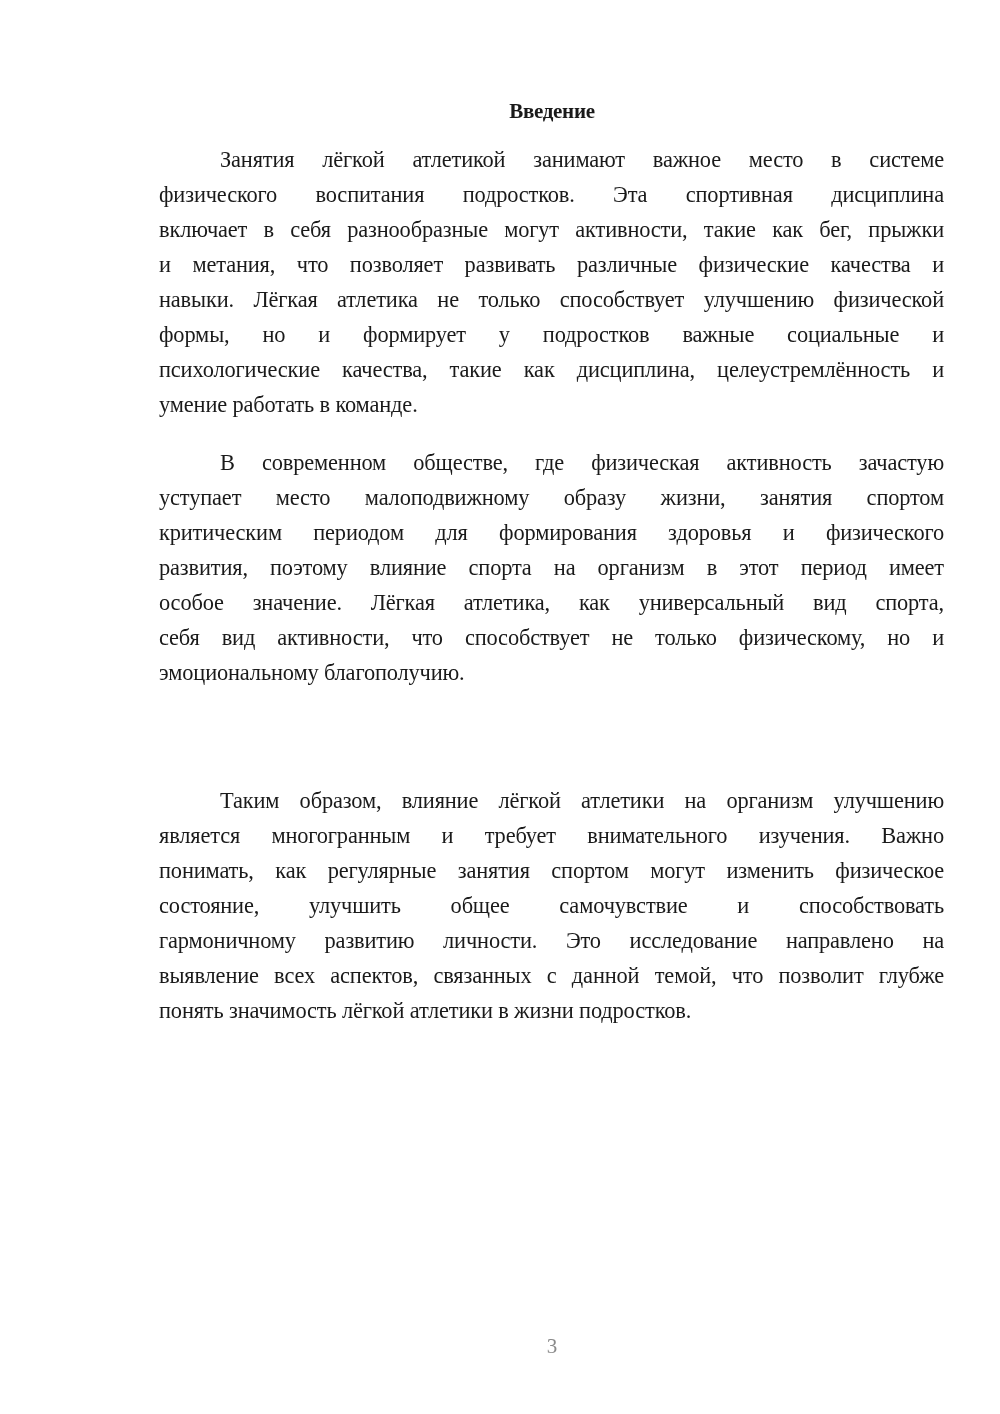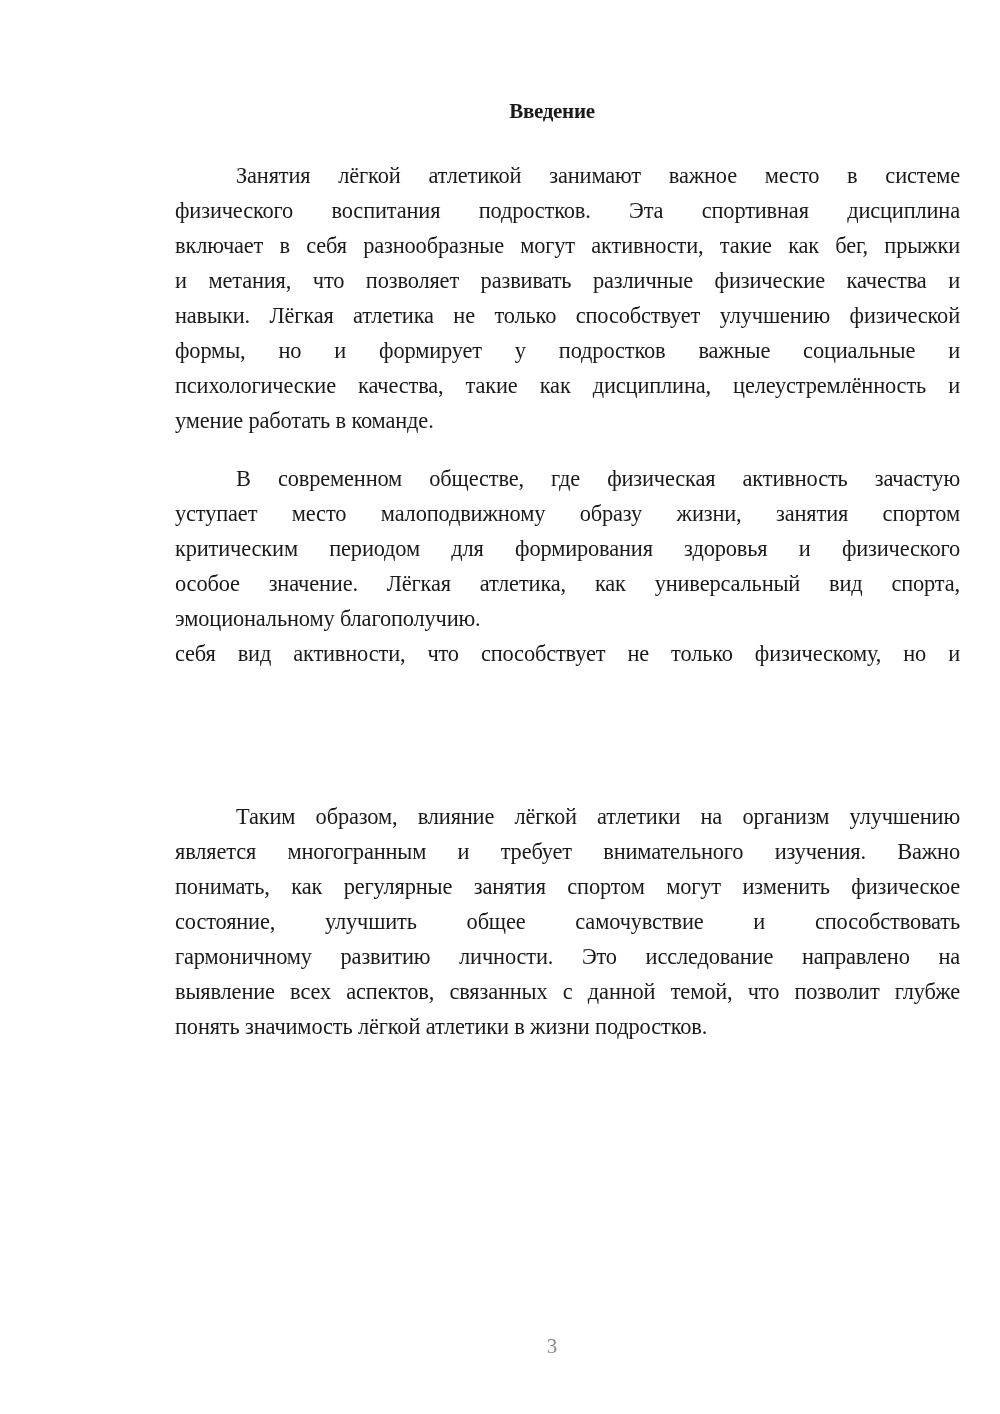--- a/index.html
+++ b/index.html
@@ -29,21 +29,21 @@
       text-align: center;
       font-weight: bold;
       font-size: 21px;
       line-height: 30px;
       letter-spacing: -0.3px;
     }
     .para {
       position: absolute;
       left: 143px;
       width: 785px;
-      margin: 16px;
+      margin: 0;
       font-size: 22.4px;
       line-height: 35px;
       text-align: justify;
       text-indent: 61px;
       letter-spacing: -0.15px;
     }
     .para .line {
       display: block;
       text-align: justify;
       text-align-last: justify;
@@ -80,23 +80,24 @@
     <span class="line">навыки. Лёгкая атлетика не только способствует улучшению физической</span>
     <span class="line">формы, но и формирует у подростков важные социальные и</span>
     <span class="line">психологические качества, такие как дисциплина, целеустремлённость и</span>
     <span class="line last">умение работать в команде.</span>
   </div>
 
   <div class="para" id="p2">
     <span class="line first">В современном обществе, где физическая активность зачастую</span>
     <span class="line">уступает место малоподвижному образу жизни, занятия спортом</span>
     <span class="line">критическим периодом для формирования здоровья и физического</span>
+    <span class="line">развития, поэтому влияние спорта на организм в этот период имеет</span>
     <span class="line">особое значение. Лёгкая атлетика, как универсальный вид спорта,</span>
+    <span class="line">себя вид активности, что способствует не только физическому, но и</span>
     <span class="line last">эмоциональному благополучию.</span>
-    <span class="line">себя вид активности, что способствует не только физическому, но и</span>
   </div>
 
   <div class="para" id="p3">
     <span class="line first">Таким образом, влияние лёгкой атлетики на организм улучшению</span>
     <span class="line">является многогранным и требует внимательного изучения. Важно</span>
     <span class="line">понимать, как регулярные занятия спортом могут изменить физическое</span>
     <span class="line">состояние, улучшить общее самочувствие и способствовать</span>
     <span class="line">гармоничному развитию личности. Это исследование направлено на</span>
     <span class="line">выявление всех аспектов, связанных с данной темой, что позволит глубже</span>
     <span class="line last">понять значимость лёгкой атлетики в жизни подростков.</span>

